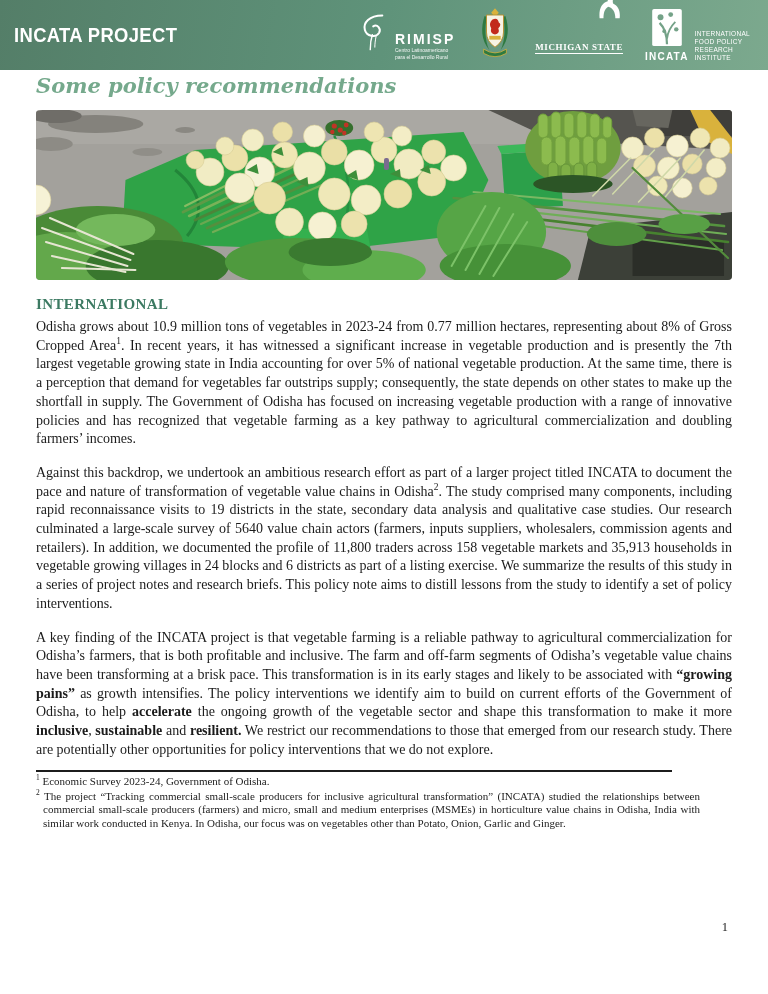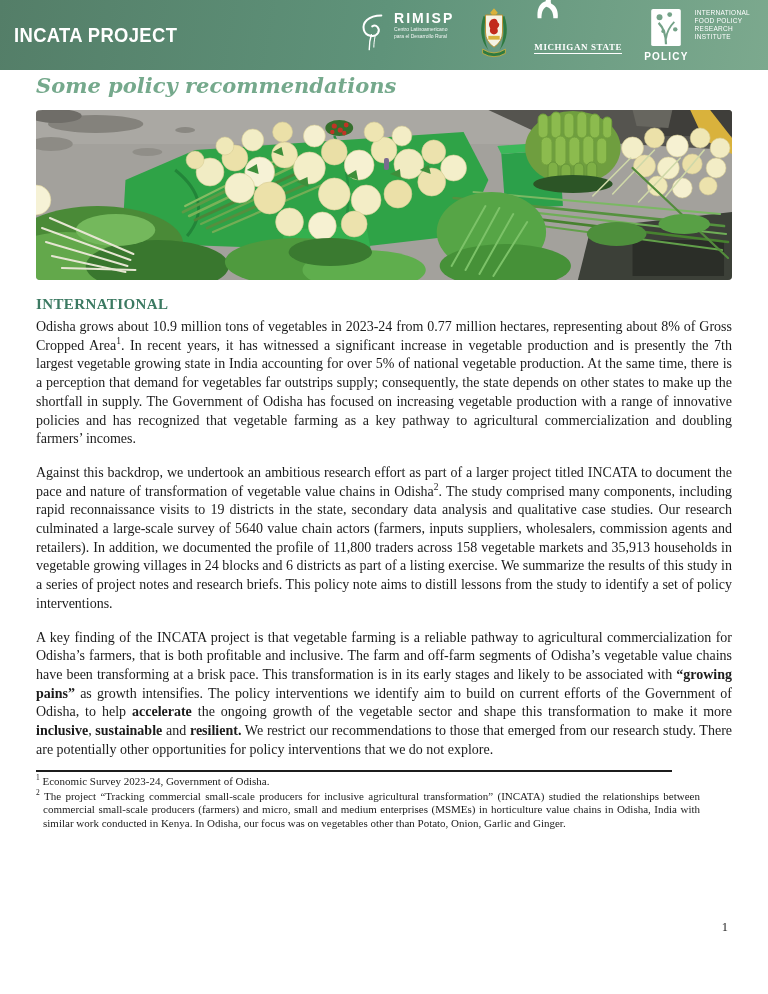--- a/index.html
+++ b/index.html
@@ -9,21 +9,21 @@
   
   .band{height:70px;box-sizing:border-box;display:flex;justify-content:space-between;align-items:center;
         padding:0 18px 0 14px;
         background:linear-gradient(100deg,var(--band-from,#547e68) 0%,var(--band-mid,#5f937a) 50%,var(--band-to,#7ca98e) 100%);}
   .band-titles{font-family:"Liberation Sans",sans-serif;font-weight:800;color:#fff;
                font-size:20px;line-height:29px;letter-spacing:.4px;}
   .band-titles .bline{display:block;}
   .band-titles .squish{display:inline-block;transform:scaleX(.92);transform-origin:left center;white-space:nowrap;}
 
   .logos{display:flex;align-items:center;gap:22px;}
-  .logo{display:flex;align-items:flex-start;gap:6px;color:#fff;font-family:"Liberation Sans",sans-serif;}
+  .logo{display:flex;align-items:flex-end;gap:6px;color:#fff;font-family:"Liberation Sans",sans-serif;}
   .rimisp-text{display:flex;flex-direction:column;}
   .rimisp-name{font-size:14px;letter-spacing:2px;font-weight:bold;}
   .rimisp-tag{font-size:5px;line-height:6.5px;opacity:.92;}
   .msu{flex-direction:column;gap:17px;text-align:center;}
   .msu-l1{font-family:"Liberation Serif",serif;font-size:9px;font-weight:bold;letter-spacing:.6px;
           border-bottom:1px solid #fff;padding-bottom:1px;white-space:nowrap;}
   .msu-l2{font-size:6px;letter-spacing:2.6px;white-space:nowrap;}
   .ifpri-left{display:flex;flex-direction:column;align-items:center;gap:1px;}
   .ifpri-acronym{font-size:10px;font-weight:bold;letter-spacing:1.2px;}
   .ifpri-lines{font-size:6.5px;line-height:8px;letter-spacing:.3px;}
@@ -104,21 +104,21 @@
             <svg width="30" height="37" viewBox="0 0 32 40">
               <rect x="0" y="0" width="32" height="40" rx="2" fill="#fff"></rect>
               <path d="M16 38 C16 27 13 20 8 15" stroke="#74a288" stroke-width="2.4" fill="none"></path>
               <path d="M16 32 C17 24 21 18 25 14" stroke="#74a288" stroke-width="2" fill="none"></path>
               <circle cx="9" cy="9" r="3.2" fill="#74a288"></circle>
               <circle cx="20" cy="6" r="2.6" fill="#74a288"></circle>
               <circle cx="26" cy="22" r="2.4" fill="#74a288"></circle>
               <circle cx="13" cy="24" r="2" fill="#74a288"></circle>
             </svg>
           </span>
-          <span class="ifpri-acronym">POLICY</span>
+          <span class="ifpri-acronym">INCATA</span>
         </span>
         <span class="ifpri-lines">
           <span style="display:block">INTERNATIONAL</span>
           <span style="display:block">FOOD POLICY</span>
           <span style="display:block">RESEARCH</span>
           <span style="display:block">INSTITUTE</span>
         </span>
       </div>
 
     </div>

